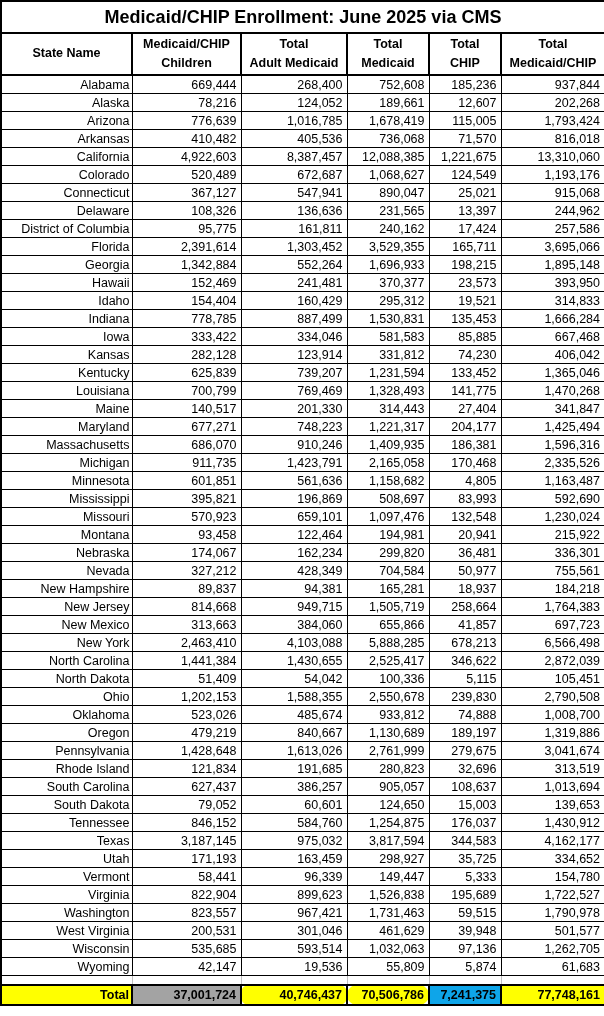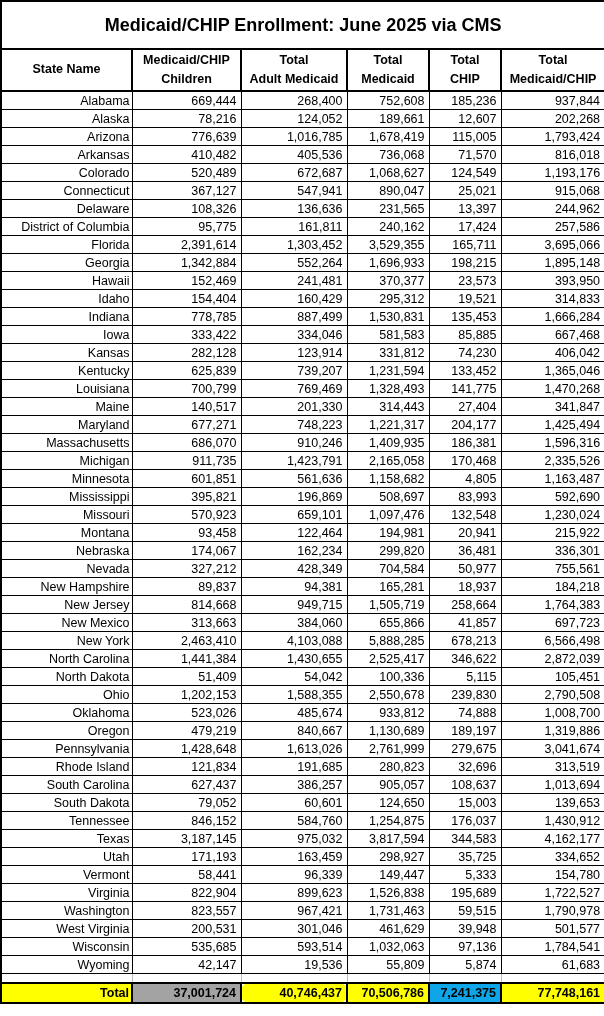--- a/index.html
+++ b/index.html
@@ -17,21 +17,21 @@
     border: 2px solid #000;
   }
   td, th { overflow: hidden; }
   .title-cell {
     border: 2px solid #000;
     height: 22px;
     text-align: center;
     vertical-align: middle;
     font-size: 18px;
     font-weight: bold;
-    padding: 12px;
+    padding: 4px;
     white-space: nowrap;
   }
   th.col-header {
     border: 2px solid #000;
     height: 40px;
     text-align: center;
     vertical-align: middle;
     font-size: 12.5px;
     font-weight: bold;
     line-height: 1.55;
@@ -120,20 +120,28 @@
       </tr>
       <tr class="data-row">
         <td class="state-cell">Arkansas</td>
         <td class="value-cell">410,482</td>
         <td class="value-cell">405,536</td>
         <td class="value-cell">736,068</td>
         <td class="value-cell">71,570</td>
         <td class="value-cell">816,018</td>
       </tr>
       <tr class="data-row">
+        <td class="state-cell">California</td>
+        <td class="value-cell">4,922,603</td>
+        <td class="value-cell">8,387,457</td>
+        <td class="value-cell">12,088,385</td>
+        <td class="value-cell">1,221,675</td>
+        <td class="value-cell">13,310,060</td>
+      </tr>
+      <tr class="data-row">
         <td class="state-cell">Colorado</td>
         <td class="value-cell">520,489</td>
         <td class="value-cell">672,687</td>
         <td class="value-cell">1,068,627</td>
         <td class="value-cell">124,549</td>
         <td class="value-cell">1,193,176</td>
       </tr>
       <tr class="data-row">
         <td class="state-cell">Connecticut</td>
         <td class="value-cell">367,127</td>
@@ -469,21 +477,21 @@
         <td class="value-cell">461,629</td>
         <td class="value-cell">39,948</td>
         <td class="value-cell">501,577</td>
       </tr>
       <tr class="data-row">
         <td class="state-cell">Wisconsin</td>
         <td class="value-cell">535,685</td>
         <td class="value-cell">593,514</td>
         <td class="value-cell">1,032,063</td>
         <td class="value-cell">97,136</td>
-        <td class="value-cell">1,784,541</td>
+        <td class="value-cell">1,262,705</td>
       </tr>
       <tr class="data-row">
         <td class="state-cell">Wyoming</td>
         <td class="value-cell">42,147</td>
         <td class="value-cell">19,536</td>
         <td class="value-cell">55,809</td>
         <td class="value-cell">5,874</td>
         <td class="value-cell">61,683</td>
       </tr>
     </tbody>
@@ -493,18 +501,18 @@
         <td></td>
         <td></td>
         <td></td>
         <td></td>
         <td></td>
       </tr>
       <tr class="total-row">
         <td class="state-cell" style="background: rgb(255, 255, 0);">Total</td>
         <td class="value-cell" style="background: #a3a3a3;">37,001,724</td>
         <td class="value-cell" style="background: rgb(255, 255, 0); border-radius: 8px;">40,746,437</td>
-        <td class="value-cell" style="background: rgb(255, 255, 0);">70,506,786</td>
+        <td class="value-cell" style="background: rgb(255, 255, 0); border-radius: 10px;">70,506,786</td>
         <td class="value-cell" style="background: #0ea5e9;">7,241,375</td>
         <td class="value-cell" style="background: rgb(255, 255, 0); margin-top: 19px;">77,748,161</td>
       </tr>
     </tfoot>
 </table>
 
 </body></html>

